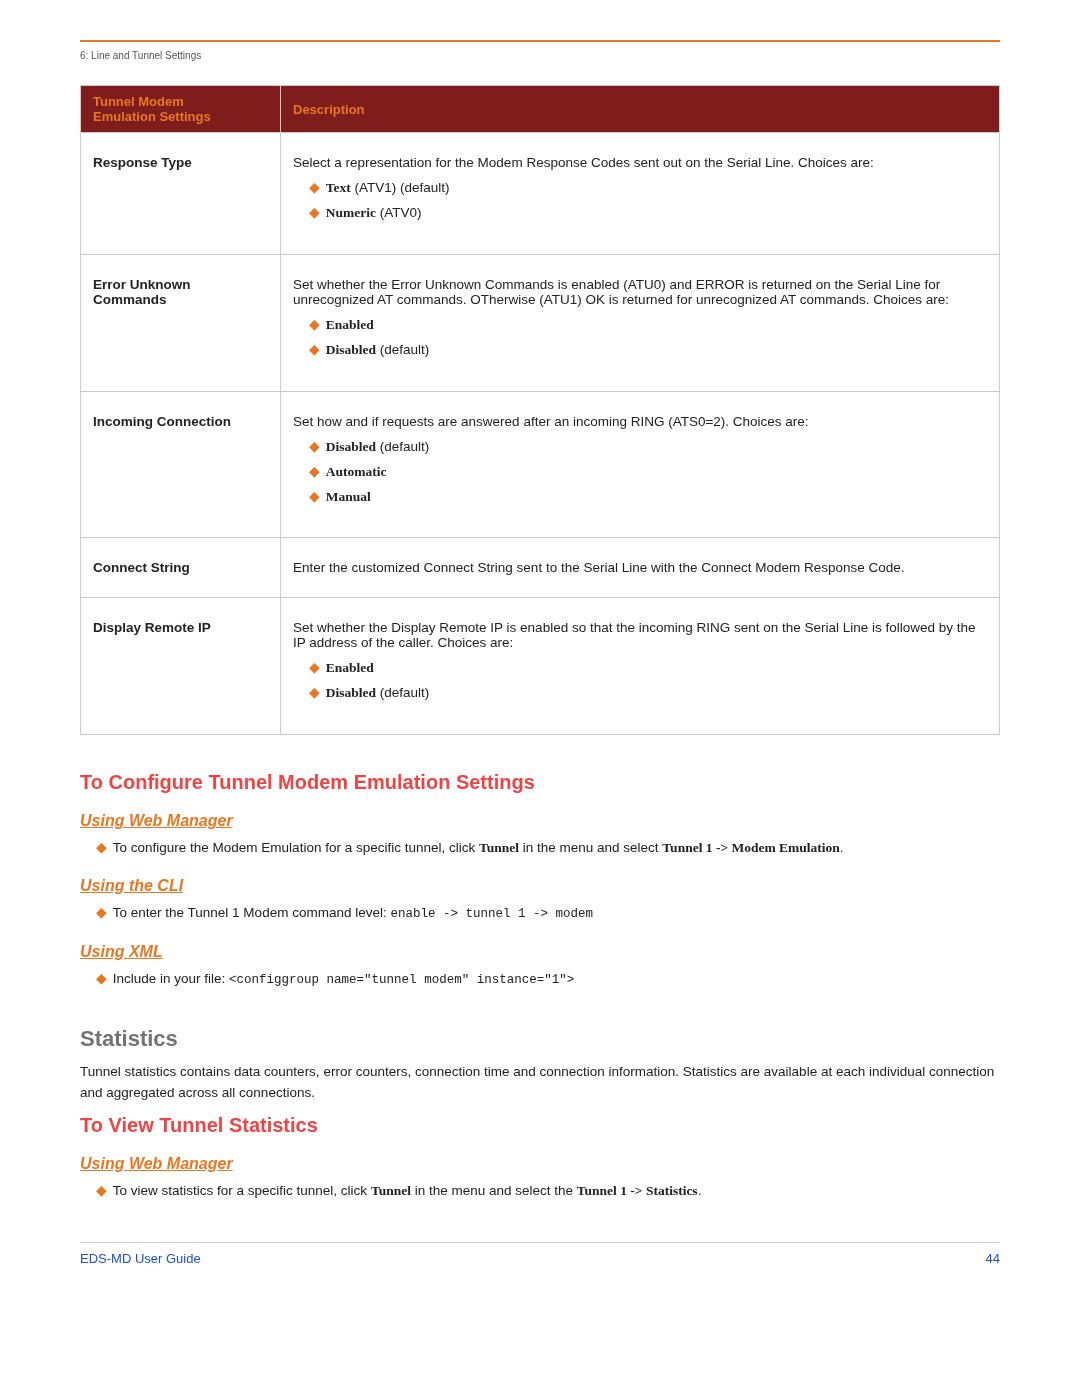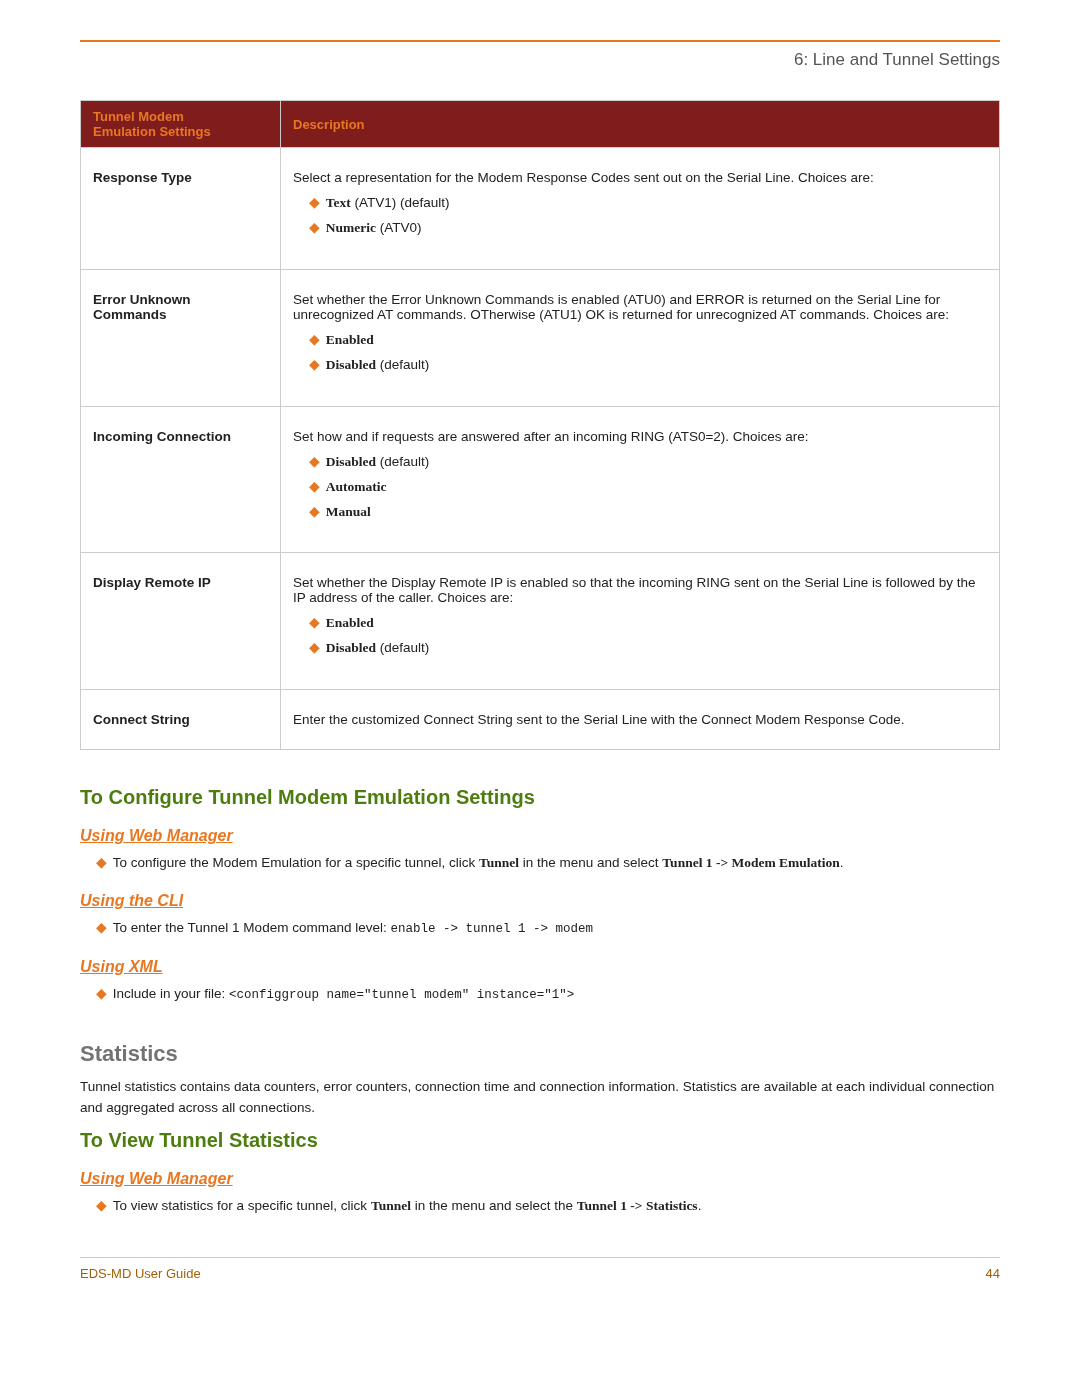--- a/index.html
+++ b/index.html
@@ -19,24 +19,23 @@
 
     
     .top-rule {
       border: none;
       border-top: 2px solid #e87722;
       margin-bottom: 8px;
     }
 
     
     .page-header {
-      text-align: right;
-      font-size: 17px;
+      font-size: 10px;
       color: #555;
-      margin-bottom: 30px;
+      margin-bottom: 24px;
     }
 
     
     .settings-table {
       width: 100%;
       border-collapse: collapse;
       margin-bottom: 36px;
       border: 1px solid #ccc;
     }
 
@@ -71,21 +70,21 @@
 
     .bullet-diamond {
       color: #e87722;
       margin-right: 6px;
       font-size: 14px;
       line-height: 1.4;
     }
 
     
     .section-heading-orange {
-      color: #4d7c0f;
+      color: #ef4444;
       font-size: 20px;
       font-weight: bold;
       margin-bottom: 18px;
       margin-top: 10px;
     }
 
     .subsection-heading {
       color: #e87722;
       font-size: 16px;
       font-weight: bold;
@@ -130,21 +129,21 @@
       border: none;
       border-top: 1px solid #ccc;
       margin-top: 40px;
       margin-bottom: 8px;
     }
 
     .footer {
       display: flex;
       justify-content: space-between;
       font-size: 13px;
-      color: #a16207;
+      color: #1d4ed8;
     }
 
     b { font-weight: bold; font-family: Liberation Serif, serif; }
   </style>
 </head>
 <body>
 
 <div class="page-container">
 
   <hr class="top-rule">
@@ -215,40 +214,40 @@
             </div>
             <div class="bullet-item">
               <span class="bullet-diamond">◆</span>
               <span><b>Manual</b></span>
             </div>
           </div>
         </td>
       </tr>
 
       <tr>
+        <td>Connect String</td>
+        <td>
+          Enter the customized Connect String sent to the Serial Line with the Connect Modem Response Code.
+        </td>
+      </tr>
+
+      <tr>
         <td>Display Remote IP</td>
         <td>
           <span>Set whether the Display Remote IP is enabled so that the incoming RING sent on the Serial Line is followed by the IP address of the caller.  Choices are:</span>
           <div class="bullet-block">
             <div class="bullet-item">
               <span class="bullet-diamond">◆</span>
               <span><b>Enabled</b></span>
             </div>
             <div class="bullet-item">
               <span class="bullet-diamond">◆</span>
               <span><b>Disabled</b> (default)</span>
             </div>
           </div>
-        </td>
-      </tr>
-
-      <tr>
-        <td>Connect String</td>
-        <td>
-          Enter the customized Connect String sent to the Serial Line with the Connect Modem Response Code.
         </td>
       </tr>
     </tbody>
   </table>
 
   <h2 class="section-heading-orange">To Configure Tunnel Modem Emulation Settings</h2>
 
   <div class="subsection-heading">Using Web Manager</div>
   <div class="bullet-block">
     <div class="bullet-item">

